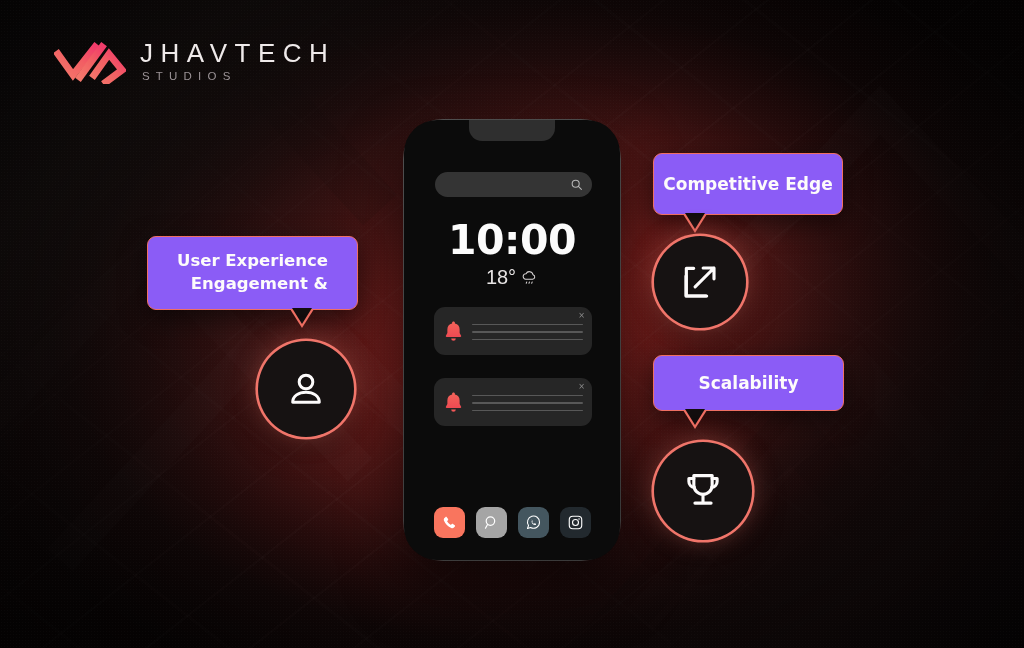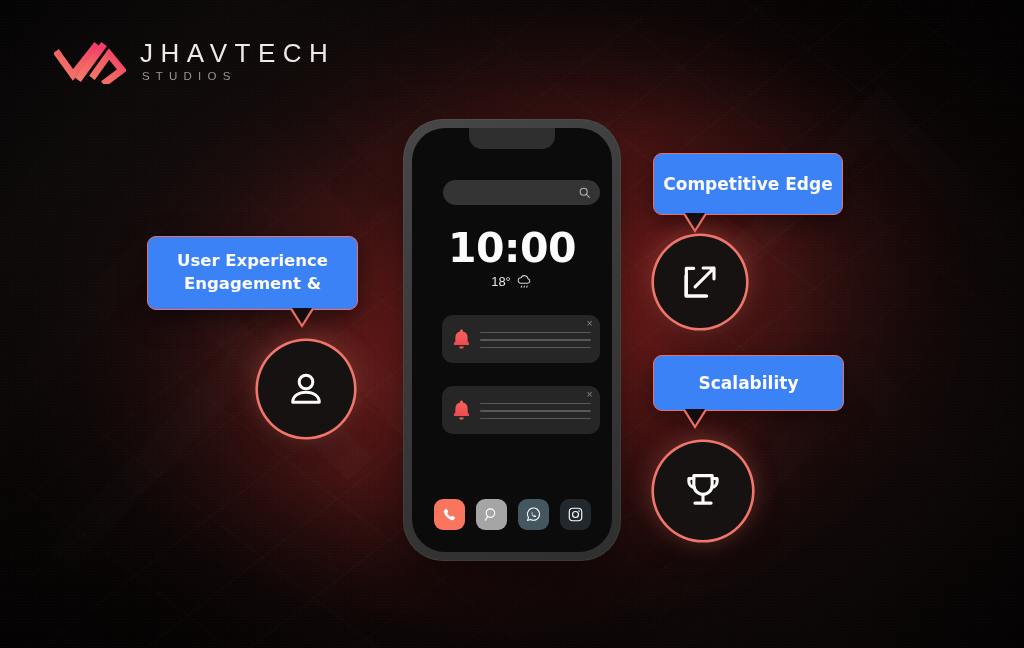--- a/index.html
+++ b/index.html
@@ -42,55 +42,55 @@
   .logo-mark{width:72px;height:46px;flex:0 0 auto;}
   .logo-words{display:flex;flex-direction:column;justify-content:center;padding-top:2px;}
   .logo-name{font-family:"Liberation Sans",sans-serif;font-size:26px;letter-spacing:7.5px;
     color:#efeaea;font-weight:400;line-height:1;white-space:nowrap;}
   .logo-sub{font-family:"Liberation Sans",sans-serif;font-size:11.5px;letter-spacing:6.2px;
     color:#9b9396;font-weight:400;line-height:1;margin-top:5px;padding-left:2px;white-space:nowrap;}
 
   
   .phone{position:absolute;left:403px;top:119px;width:218px;height:442px;
     background:linear-gradient(150deg,#474747 0%,#3a3a3a 42%,#2f2f2f 100%);
-    border-radius:40px;padding:9px;box-sizing:border-box;
+    border-radius:40px;padding:1px;box-sizing:border-box;
     box-shadow:0 26px 60px rgba(0,0,0,.62), 0 0 0 1px rgba(255,255,255,.05) inset;}
   .screen{position:relative;width:100%;height:100%;background:#0b0b0b;border-radius:33px;overflow:hidden;}
   .notch{position:absolute;top:0;left:50%;transform:translateX(-50%);
     width:86px;height:21px;background:#2f2f2f;border-radius:0 0 13px 13px;z-index:4;}
 
   .searchbar{position:absolute;top:52px;left:31px;width:157px;height:25px;
     background:#343434;border-radius:13px;display:flex;align-items:center;justify-content:flex-end;padding-right:9px;box-sizing:border-box;}
 
   .clock{position:absolute;top:100px;left:0;right:0;text-align:center;
     font-family:"DejaVu Sans",sans-serif;font-weight:700;font-size:41px;color:#fbfbfb;letter-spacing:-.5px;line-height:1;}
   .weather{position:absolute;top:146px;left:0;right:0;display:flex;align-items:center;justify-content:center;gap:5px;
-    font-family:"Liberation Sans",sans-serif;font-size:13px;color:#e6e3e3;font-weight:300;}
+    font-family:"Liberation Sans",sans-serif;font-size:20px;color:#e6e3e3;font-weight:300;}
 
   .notif{position:absolute;left:30px;width:158px;height:48px;background:#262626;border-radius:11px;
     display:flex;align-items:center;padding:0 9px;box-sizing:border-box;gap:8px;}
   .notif-1{top:187px;}
   .notif-2{top:258px;}
   .notif-lines{flex:1;display:flex;flex-direction:column;gap:6px;padding-top:2px;}
   .nline{height:1.5px;background:#585858;border-radius:1px;}
   .nline.w1{width:100%;}
   .nline.w2{width:100%;}
   .nline.w3{width:100%;}
   .notif-close{position:absolute;top:5px;right:7px;font-size:8px;color:#8d8d8d;line-height:1;}
 
   .dock{position:absolute;bottom:22px;left:0;right:0;display:flex;justify-content:center;gap:11px;}
   .dock-app{width:31px;height:31px;border-radius:9px;display:flex;align-items:center;justify-content:center;}
   .app-phone{background:#f9755e;}
   .app-search{background:#a5a5a5;}
   .app-whatsapp{background:#44565f;}
   .app-instagram{background:#22292e;}
 
   
-  .callout{position:absolute;background:#3b82f6;border:1.4px solid #ef6f63;border-radius:9px;
-    display:flex;align-items:center;justify-content:center;text-align:center;
+  .callout{position:absolute;background:#8b5cf6;border:1.4px solid #ef6f63;border-radius:9px;
+    display:flex;align-items:center;justify-content:center;text-align:right;
     font-family:"DejaVu Sans",sans-serif;font-weight:700;color:#fdfbfb;
     box-shadow:0 8px 26px rgba(0,0,0,.5);}
   .callout .tail, .callout .tail-in{position:absolute;width:0;height:0;}
   .callout .tail{border-left:12px solid transparent;border-right:12px solid transparent;border-top:19px solid #ef6f63;}
   .callout .tail-in{border-left:10px solid transparent;border-right:10px solid transparent;border-top:16px solid #120d0e;}
 
   .co-engagement{left:147px;top:236px;width:209px;height:72px;font-size:16.5px;line-height:1.38;}
   .co-engagement .tail{left:142px;bottom:-19px;}
   .co-engagement .tail-in{left:144px;bottom:-15px;}
 

